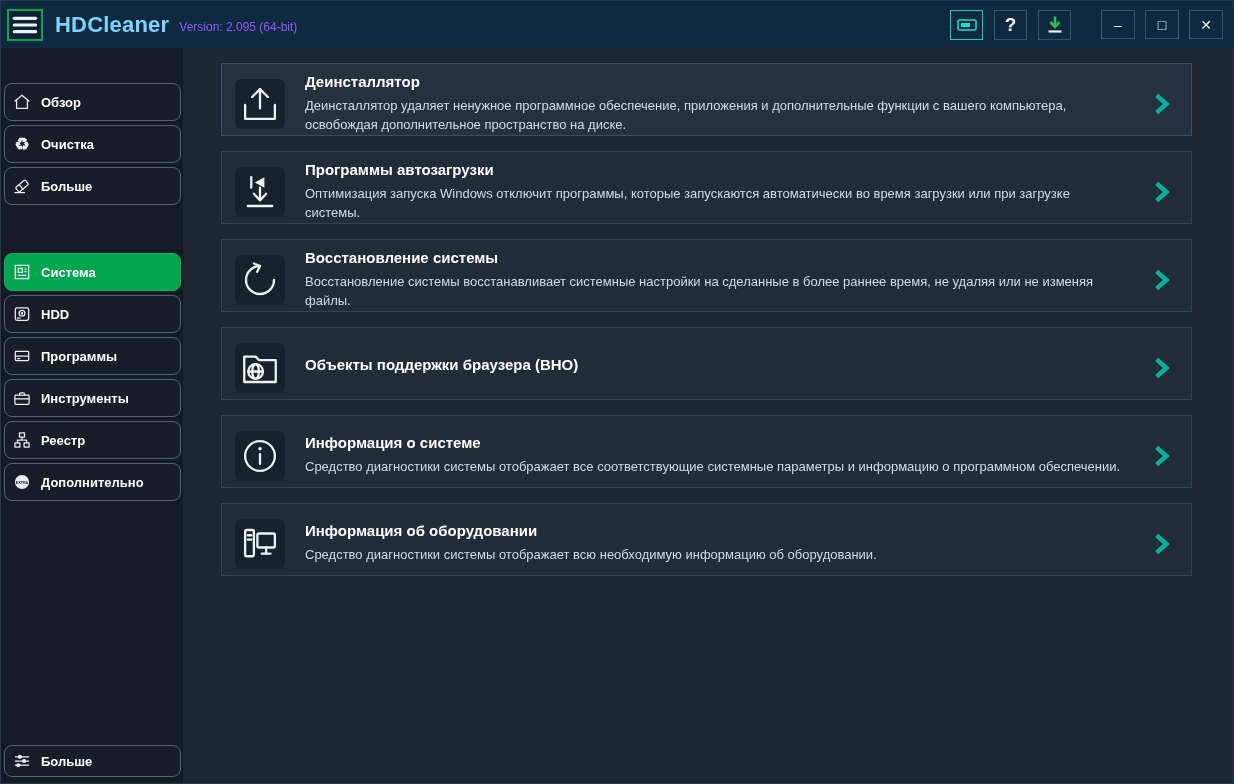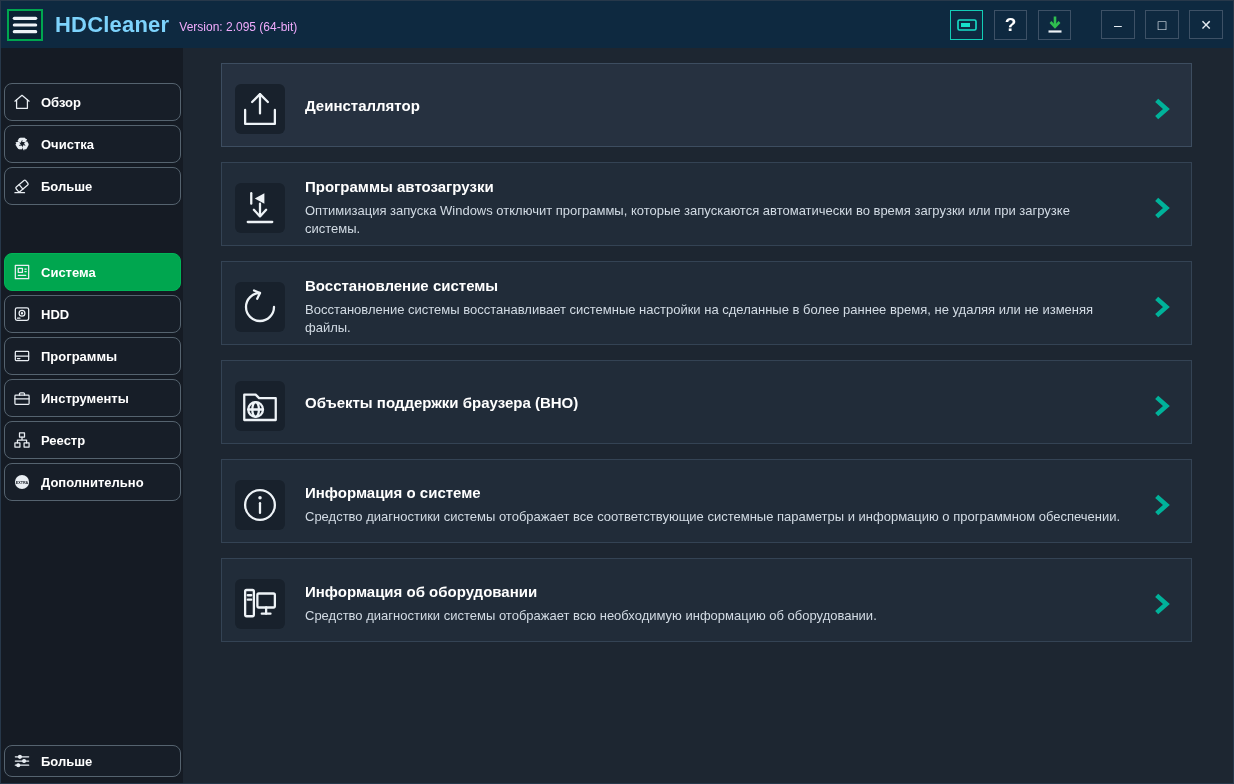--- a/index.html
+++ b/index.html
@@ -12,21 +12,21 @@
   .titlebar {
     height:47px; flex:0 0 47px; background:#0e2940; display:flex; align-items:center;
     padding:0 10px 0 6px;
   }
   .hamburger {
     width:36px; height:32px; border:2px solid #00a64f; background:#0a2133;
     display:flex; align-items:center; justify-content:center; cursor:pointer;
   }
   .hamburger svg { stroke:#eef3f7; stroke-width:2.4; stroke-linecap:round; }
   .app-title { color:#7dd3fc; font-size:22px; font-weight:bold; margin-left:12px; letter-spacing:.2px; }
-  .app-version { color:#f0abfc; font-size:12px; margin-left:10px; margin-top:4px; }
+  .app-version { color:#8b5cf6; font-size:12px; margin-left:10px; margin-top:4px; }
   .tb-spacer { flex:1; }
   .tb-btn {
     width:33px; height:30px; border:1px solid #3d5166; display:flex; align-items:center;
     justify-content:center; margin-left:11px; cursor:pointer; color:#e6edf3;
   }
   .tb-btn.remote { border-color:#13cdb6; }
   .tb-btn .qmark { font-size:19px; font-weight:bold; color:#ffffff; }
   .win-controls { display:flex; margin-left:20px; }
   .win-btn {
     width:34px; height:29px; border:1px solid #3d5166; display:flex; align-items:center;
@@ -45,21 +45,21 @@
   }
   .side-item.selected { background:#00a64f; border-color:#00b457;margin-top:44px; }
   .side-item .icon { width:20px; height:20px; display:flex; align-items:center; justify-content:center; flex:0 0 20px; }
   .side-item .icon svg { width:20px; height:20px; stroke:#e9eef3; fill:none; stroke-width:1.5; stroke-linecap:round; stroke-linejoin:round; }
   .side-item .icon .glyph { color:#e9eef3; font-size:17px; line-height:1; }
   .side-spacer { flex:1; }
   .side-item.more { height:32px; margin-bottom:6px; }
   
   .main { flex:1; padding:15px 41px 0 38px; overflow:hidden; }
   .card {
-    display:flex; align-items:center; height:84px; margin-bottom:15px;
+    display:flex; align-items:center; height:73px; margin-bottom:15px;
     background:#212c39; border:1px solid #344354; padding:8px 16px 0 13px; cursor:pointer;
   }
   .card.hovered { background:#263140; border-color:#3d4d60; }
   .card-icon {
     width:50px; height:50px; flex:0 0 50px; background:#18212c; border-radius:6px;
     display:flex; align-items:center; justify-content:center; margin-right:20px;
   }
   .card-icon svg { width:42px; height:42px; stroke:#eef3f7; fill:none; stroke-width:1.3; stroke-linecap:round; stroke-linejoin:round; }
   .card-text { flex:1; min-width:0; padding-right:16px; }
   .card-title { color:#ffffff; font-size:15px; font-weight:bold; margin-bottom:7px; }
@@ -233,20 +233,21 @@
       <div class="card hovered">
         <div class="card-icon">
           <svg viewBox="0 0 24 24">
               <path d="M12 14.5 V3.5"></path>
               <path d="M7.5 8 L12 3.5 L16.5 8"></path>
               <path d="M3.5 12.5 V20.5 H20.5 V12.5"></path>
             </svg>
         </div>
         <div class="card-text">
           <div class="card-title">Деинсталлятор</div>
+          <div class="card-desc">Деинсталлятор удаляет ненужное программное обеспечение, приложения и дополнительные функции с вашего компьютера, освобождая дополнительное пространство на диске.</div>
         </div>
         <div class="card-chevron">
           <svg viewBox="0 0 24 24">
               <polyline points="8,4 17,12 8,20"></polyline>
             </svg>
         </div>
       </div>
 
       <div class="card">
         <div class="card-icon">

